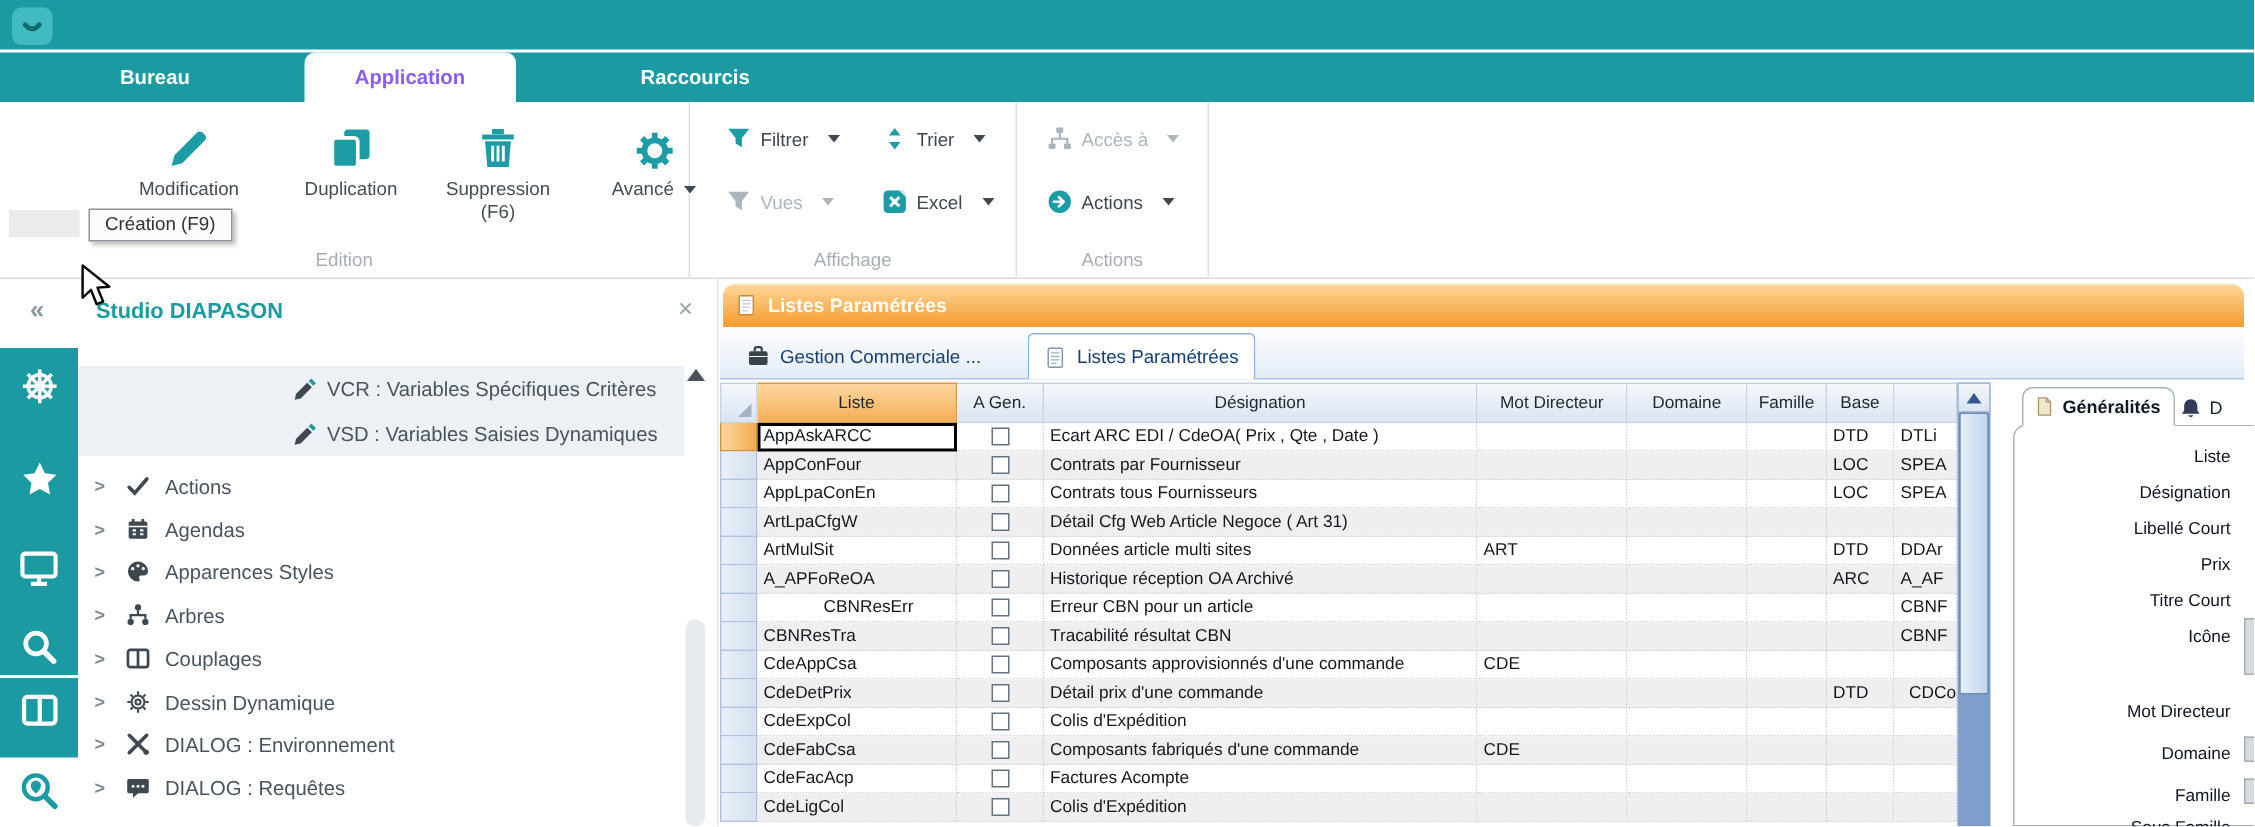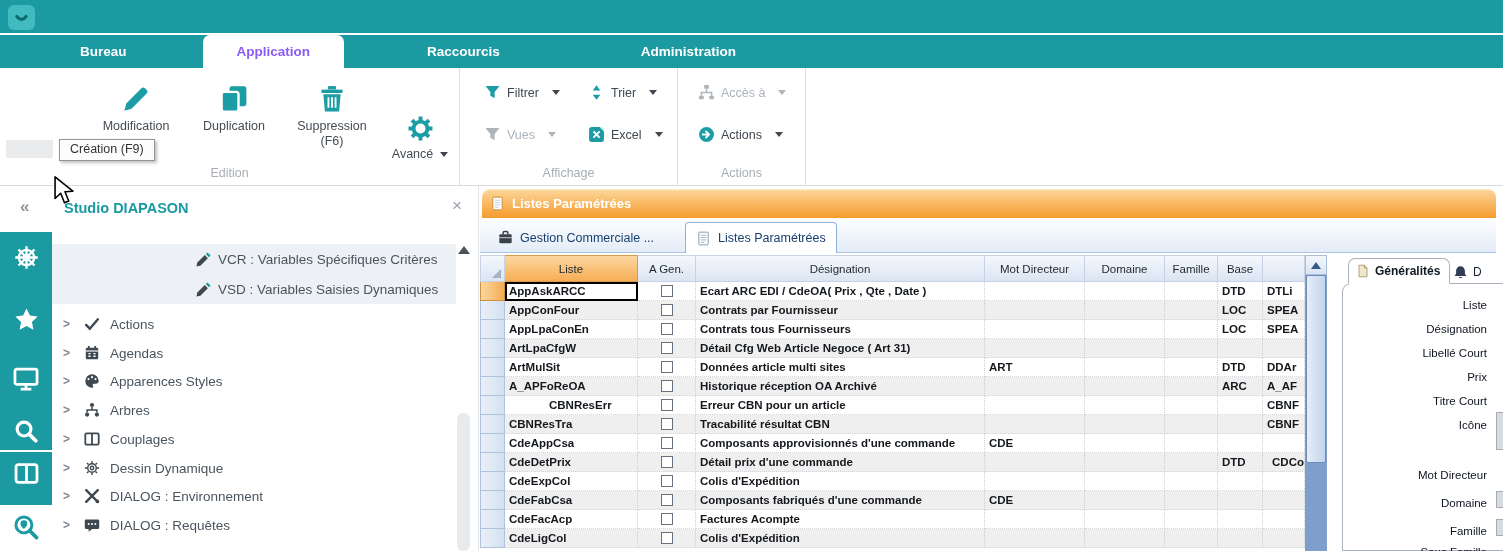--- a/index.html
+++ b/index.html
@@ -71,21 +71,21 @@
   .dtab.active{left:205px;top:4px;height:31px;background:#fff;border:1px solid #8FB1D9;border-bottom:none;border-radius:4px 4px 0 0;}
 
   
   .table{position:absolute;left:480px;top:255px;width:847px;height:296px;font-size:11.5px;color:#14181C;}
   .thead{display:flex;height:27px;}
   .th{background:linear-gradient(#F5F8FC,#DAE5F3);border:1px solid #C7D3E4;border-left:none;
       display:flex;align-items:center;justify-content:center;color:#1F2730;cursor:default;}
   .th.first{border-left:1px solid #C7D3E4;position:relative;}
   .th.first:after{content:"";position:absolute;right:3px;bottom:3px;border-left:9px solid transparent;border-bottom:9px solid #A7B2C2;}
   .th.orange{background:linear-gradient(#FBD7A0,#F7AE55);border-color:#D89B4A;}
-  .tr{display:flex;height:19px;font-weight:bold;}
+  .tr{display:flex;height:19px;}
   .tr.alt .td{background:#EFEFEF;}
   .rh{width:25px;background:linear-gradient(90deg,#EAF0F9,#D4E0F1);border:1px solid #AFC2DE;border-top:none;}
   .rh.orange{background:linear-gradient(90deg,#FBD7A0,#F5AC52);border-color:#CE9140;}
   .td{border-right:1px dotted #C9CFD7;border-bottom:1px dotted #D2D7DD;line-height:18px;padding-left:4px;
       white-space:nowrap;overflow:hidden;background:#fff;cursor:default;}
   .td.center{display:flex;align-items:center;justify-content:center;padding-left:0;}
   .td.sel{outline:2px solid #000;outline-offset:-2px;z-index:2;}
   .cbx{width:12px;height:12px;background:#fff;border:1px solid #66727F;}
   .vscroll{position:absolute;right:0;top:0;width:22px;height:296px;background:#7E9FCB;}
   .sb-up{height:20px;background:linear-gradient(#F3F7FC,#D9E4F2);border:1px solid #A9BDD9;
@@ -113,27 +113,26 @@
         <svg width="17" height="17" viewBox="0 0 16 16">
           <path d="M3.6 7c1.3 1.8 2.9 2.7 4.4 2.7S11.1 8.8 12.4 7" fill="none" stroke="#0E6B70" stroke-width="3" stroke-linecap="round"></path>
         </svg>
       </div>
   </div>
 
   <div class="tabrow" id="ribbon-tabs">
       <div class="rtab" style="margin-left: 52px;">Bureau</div>
       <div class="rtab active" style="margin-left: 48px;">Application</div>
       <div class="rtab" style="margin-left: 55px;">Raccourcis</div>
-      <div class="rtab" style="margin-left: 85px;">Administration</div>
     </div>
 
   <div class="ribbon">
     <div class="rgroup" id="grp-edition" style="left:0;width:460px;">
       <div class="glabel">Edition</div>
-        <div class="rbtn" style="left: 88px; width: 96px;">
+        <div class="rbtn" style="left: 78px; width: 96px;">
           <div class="bico">
             <span class="ico">
               <svg width="30" height="30" viewBox="0 0 16 16" xmlns="http://www.w3.org/2000/svg">
                 <path d="M1.8 14.2l1-3.8L10.9 2.3c.5-.5 1.4-.5 1.9 0l.9.9c.5.5.5 1.4 0 1.9L5.6 13.2l-3.8 1z" fill="currentColor"></path>
               </svg>
             </span>
           </div>
           <div class="blabel"><span>Modification</span></div>
         </div>
         <div class="rbtn" style="left: 188px; width: 92px;">
@@ -156,21 +155,21 @@
                 <path d="M3.4 5.4h9.2l-.8 9.2H4.2z" fill="currentColor"></path>
                 <path d="M6.1 7v5.6M8 7v5.6M9.9 7v5.6" stroke="#fff" stroke-width="1"></path>
               </svg>
             </span>
           </div>
           <div class="blabel" style="display: flex; flex-direction: column;">
             <span>Suppression</span>
             <span>(F6)</span>
           </div>
         </div>
-        <div class="rbtn" style="left: 380px; width: 80px; justify-content: flex-end;">
+        <div class="rbtn" style="left: 396px; width: 80px;">
           <div class="bico">
             <span class="ico">
               <svg width="27" height="27" viewBox="0 0 16 16" xmlns="http://www.w3.org/2000/svg">
                 <g stroke="currentColor" stroke-width="2.3" fill="none">
                   <circle cx="8" cy="8" r="4.1"></circle>
                   <path d="M8 .9v2.3M8 12.8v2.3M.9 8h2.3M12.8 8h2.3M3 3l1.6 1.6M11.4 11.4L13 13M13 3l-1.6 1.6M4.6 11.4L3 13"></path>
                 </g>
                 <circle cx="8" cy="8" r="1.7" fill="#fff"></circle>
               </svg>
             </span>

